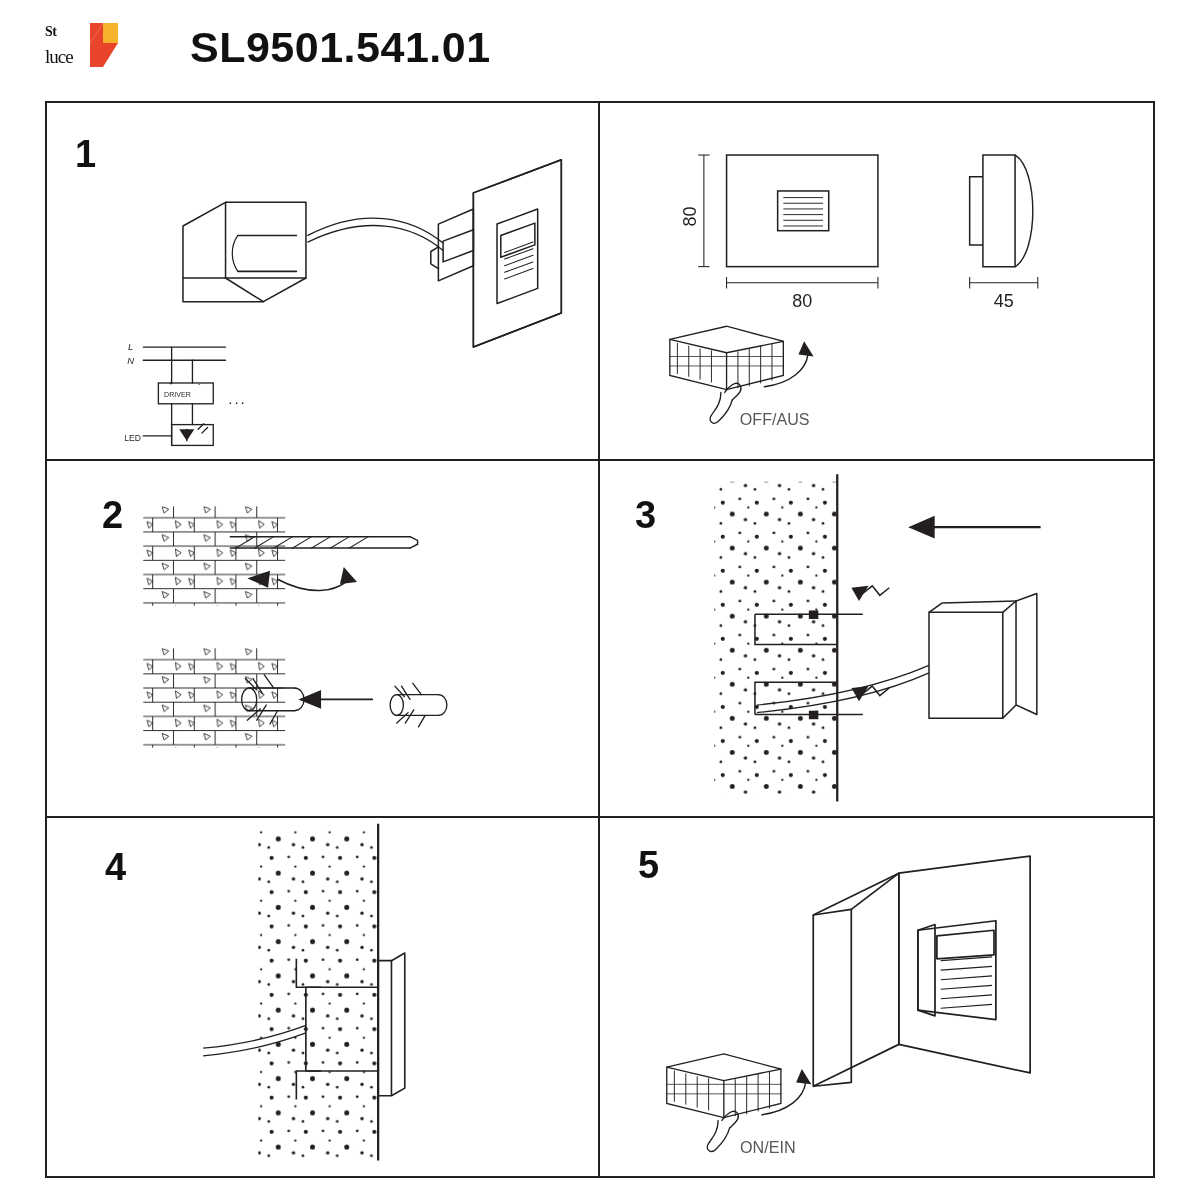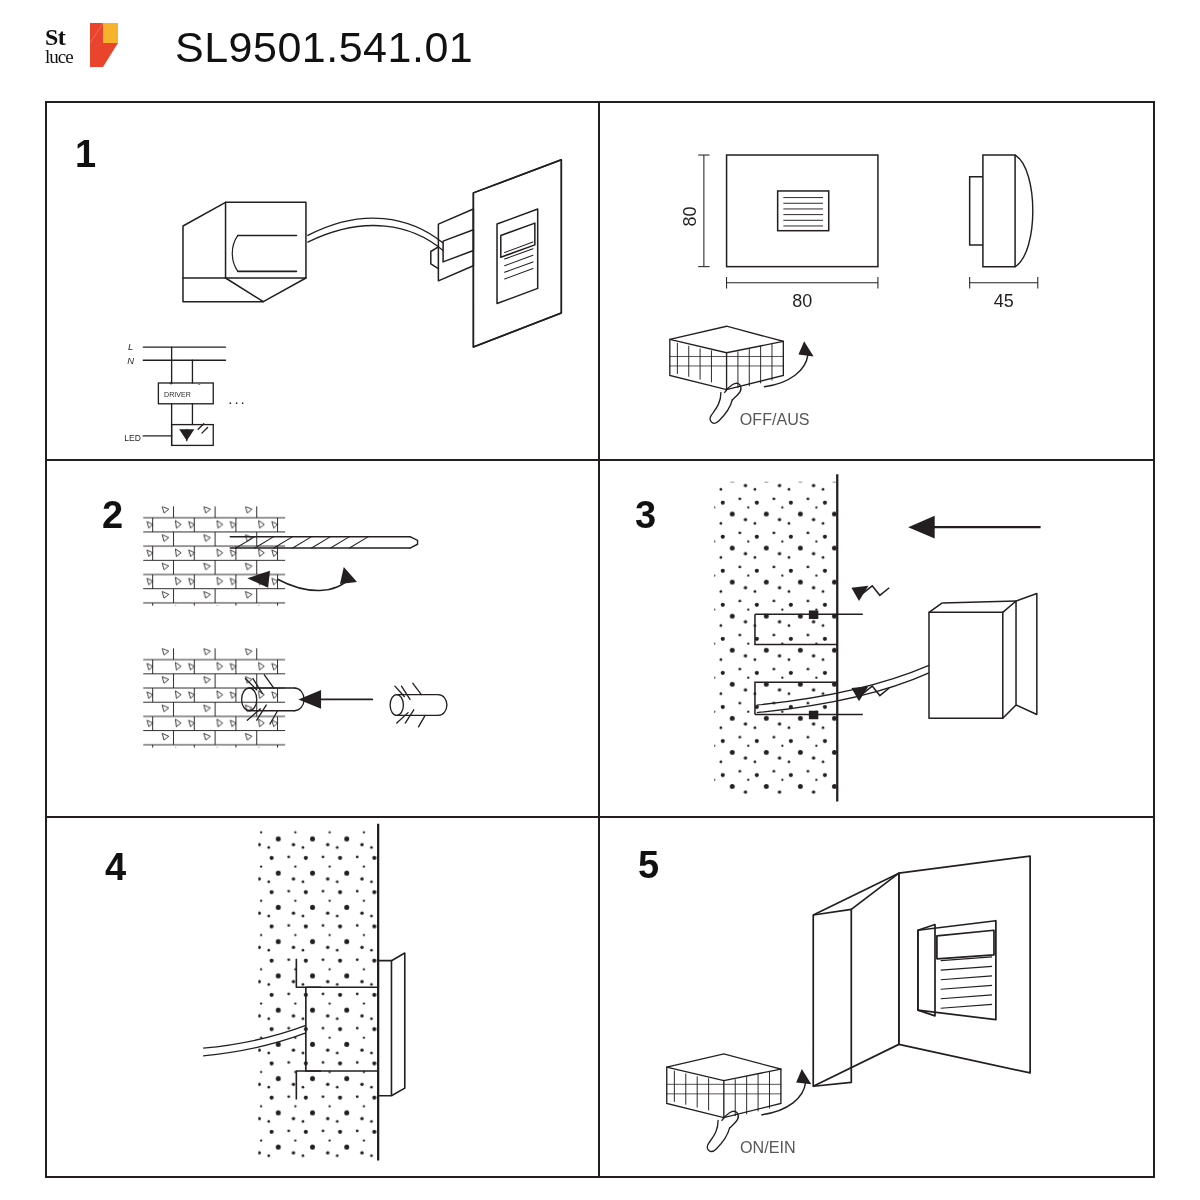--- a/index.html
+++ b/index.html
@@ -28,21 +28,21 @@
   }
   .brand {
     width: 92px;
     height: 50px;
     position: relative;
     flex: 0 0 auto;
   }
   .brand .bl-st {
     position: absolute;
     left: 0; top: 2px;
-    font-size: 24px;
+    font-size: 14px;
     font-weight: bold;
     letter-spacing: -0.5px;
     color: #111;
     font-family: "Liberation Serif", serif;
   }
   .brand .bl-luce {
     position: absolute;
     left: 0; top: 24px;
     font-size: 19px;
     font-weight: normal;
@@ -50,23 +50,23 @@
     color: #111;
     font-family: "Liberation Serif", serif;
   }
   .brand .mark {
     position: absolute;
     left: 44px; top: 0px;
     width: 30px; height: 46px;
   }
   .title {
     font-size: 43px;
-    font-weight: normal;
+    font-weight: bold;
     letter-spacing: 0.5px;
-    margin-left: 38px;
+    margin-left: 53px;
     color: #111;
     line-height: 1;
   }
 
   
   .grid {
     position: absolute;
     left: 45px;
     top: 101px;
     width: 1110px;

